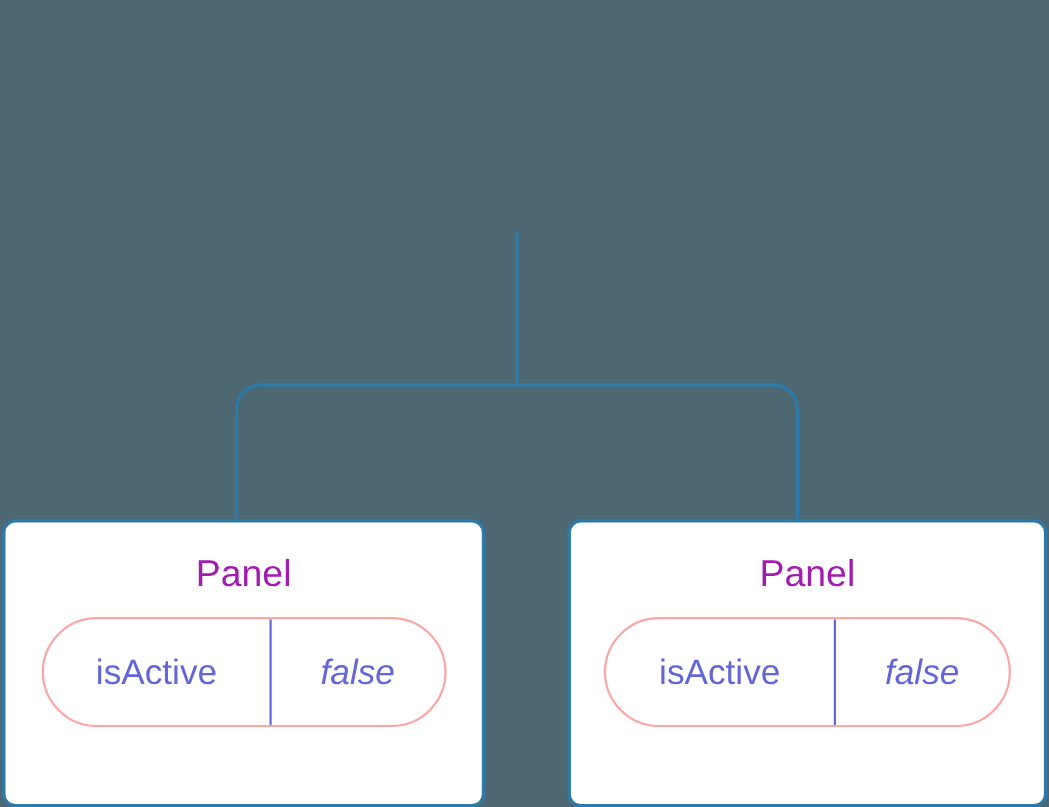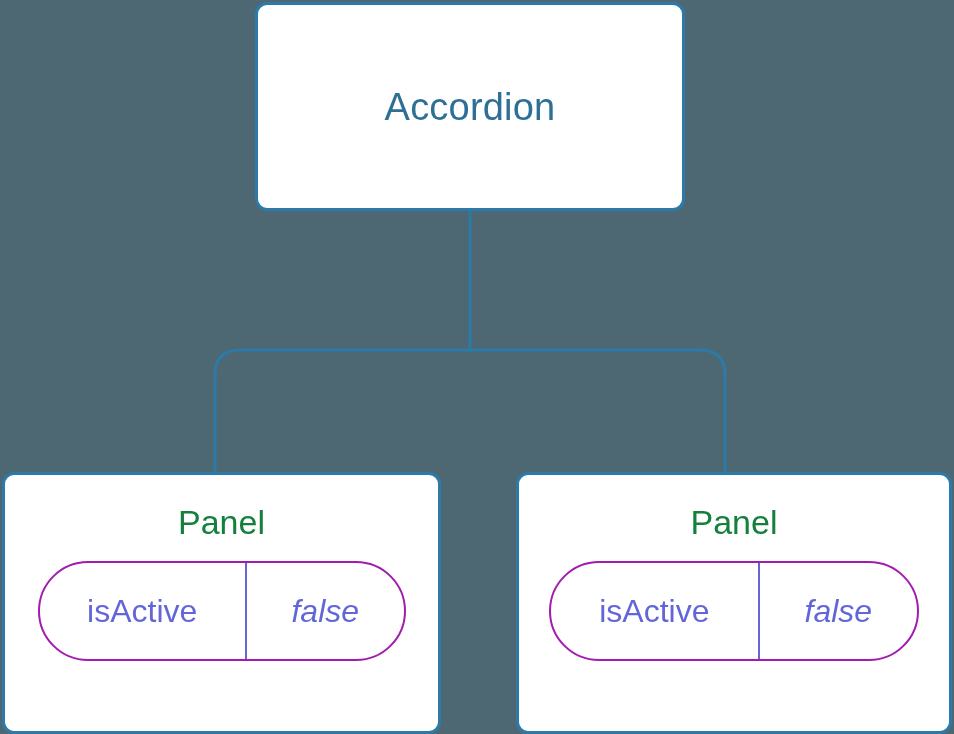--- a/index.html
+++ b/index.html
@@ -52,30 +52,30 @@
     padding-top: 30px;
     display: flex;
     flex-direction: column;
     align-items: center;
   }
   #node-panel-left  { left: 2px;   width: 439px; }
   #node-panel-right { left: 516px; width: 436px; }
 
   .panel-node .node-title {
     font-size: 34px;
-    color: #15803d;
+    color: #a21caf;
     line-height: 1;
     margin-bottom: 22px;
   }
 
   
   .state-pill {
     display: flex;
     align-items: stretch;
-    border: 2px solid #a21caf;
+    border: 2px solid #fca5a5;
     border-radius: 60px;
     height: 100px;
     box-sizing: border-box;
     background: #ffffff;
     overflow: hidden;
   }
   #node-panel-left  .state-pill { width: 368px; }
   #node-panel-right .state-pill { width: 370px; }
 
   .pill-key, .pill-value {
@@ -116,23 +116,20 @@
 
   <svg id="edge-layer" viewBox="0 0 954 734" width="954" height="734" fill="none">
 
     <path d="M 470 211 L 470 350" stroke="#2d7aa8" stroke-width="3" fill="none"></path>
 
     <path d="M 470 350 L 240 350 Q 215 350 215 375 L 215 474" stroke="#2d7aa8" stroke-width="3" fill="none"></path>
 
     <path d="M 470 350 L 700 350 Q 725 350 725 375 L 725 474" stroke="#2d7aa8" stroke-width="3" fill="none"></path>
   </svg>
 
-  <div class="node" id="node-accordion">
-    <div class="node-title">Accordion</div>
-  </div>
 
   <div class="node panel-node" id="node-panel-left">
     <div class="node-title">Panel</div>
     <div class="state-pill">
       <div class="pill-key">isActive</div>
       <div class="pill-value">false</div>
     </div>
   </div>
 
   <div class="node panel-node" id="node-panel-right">

